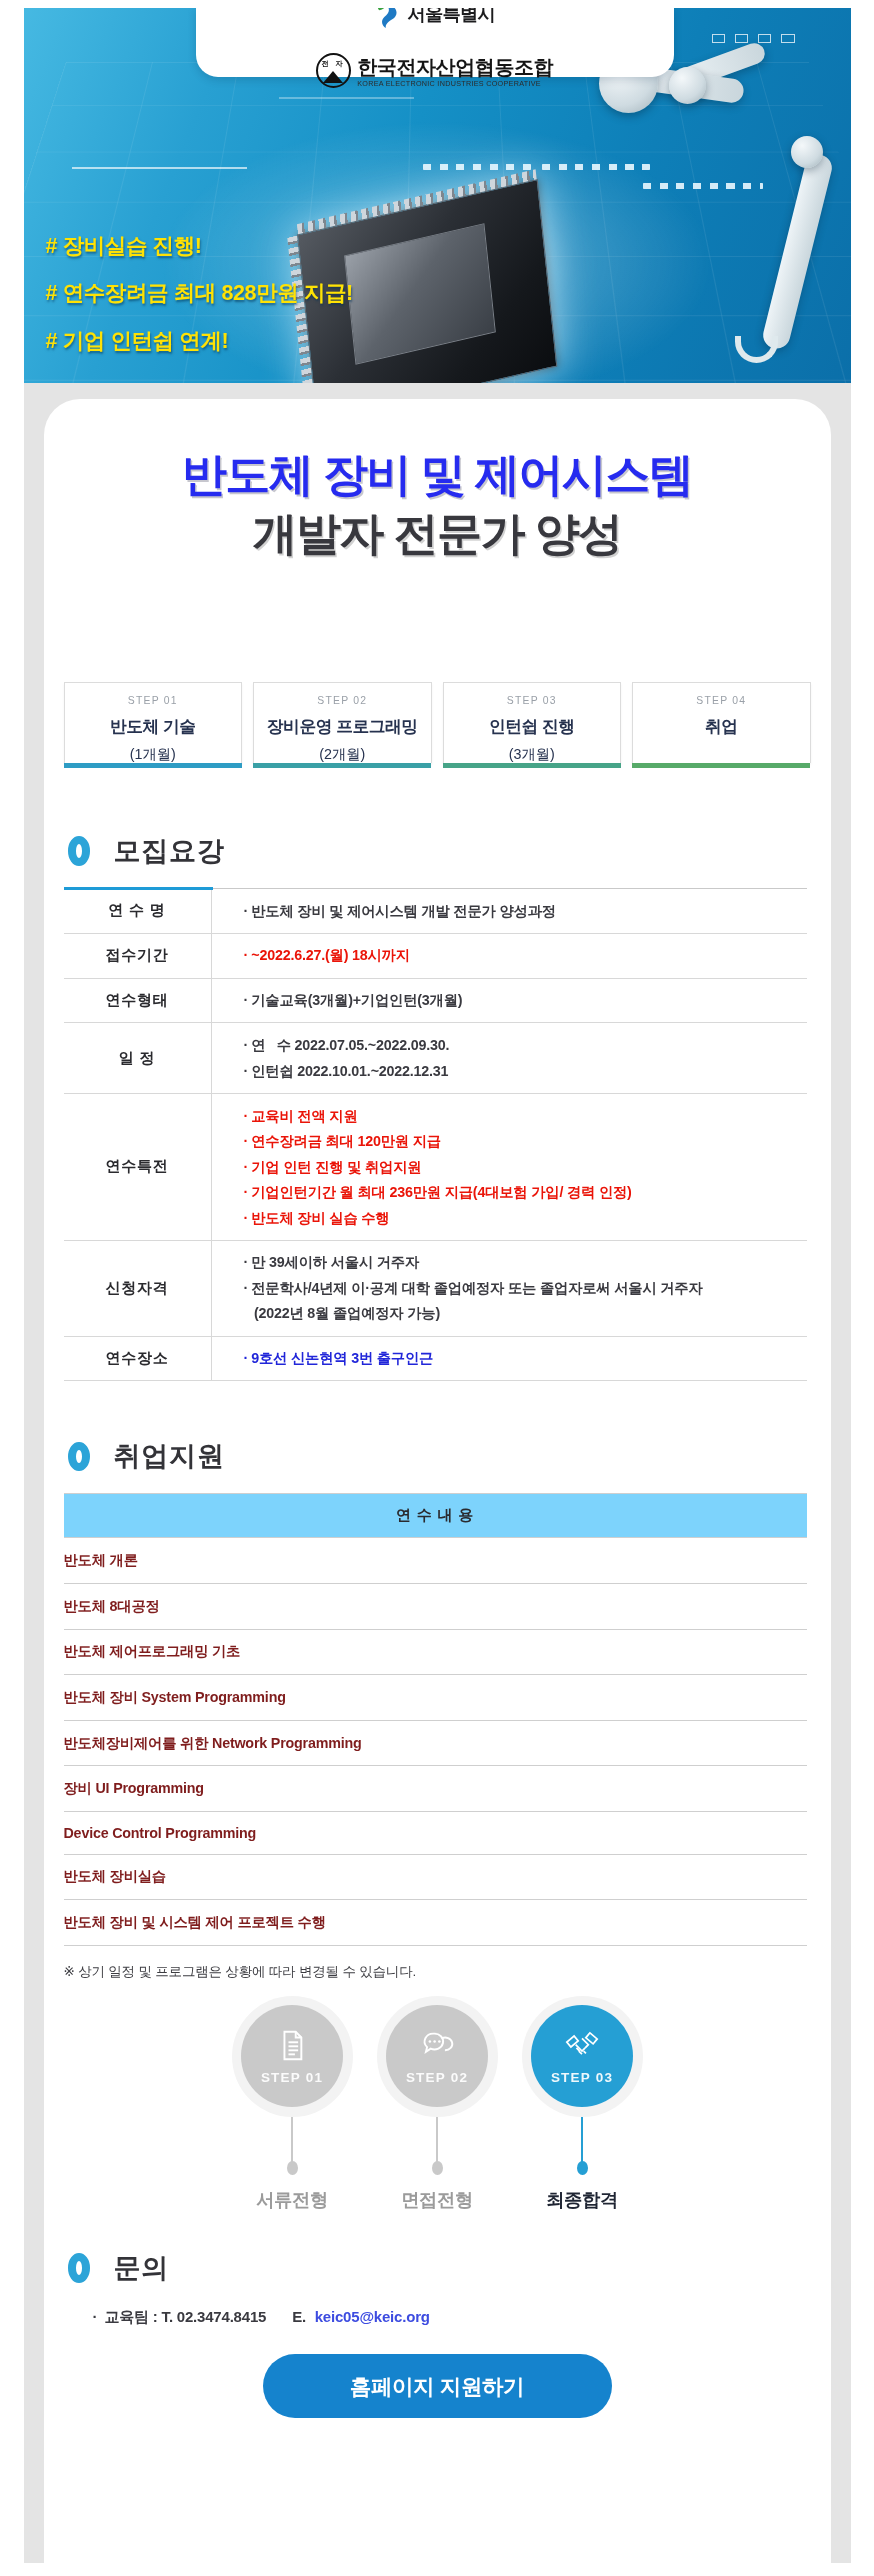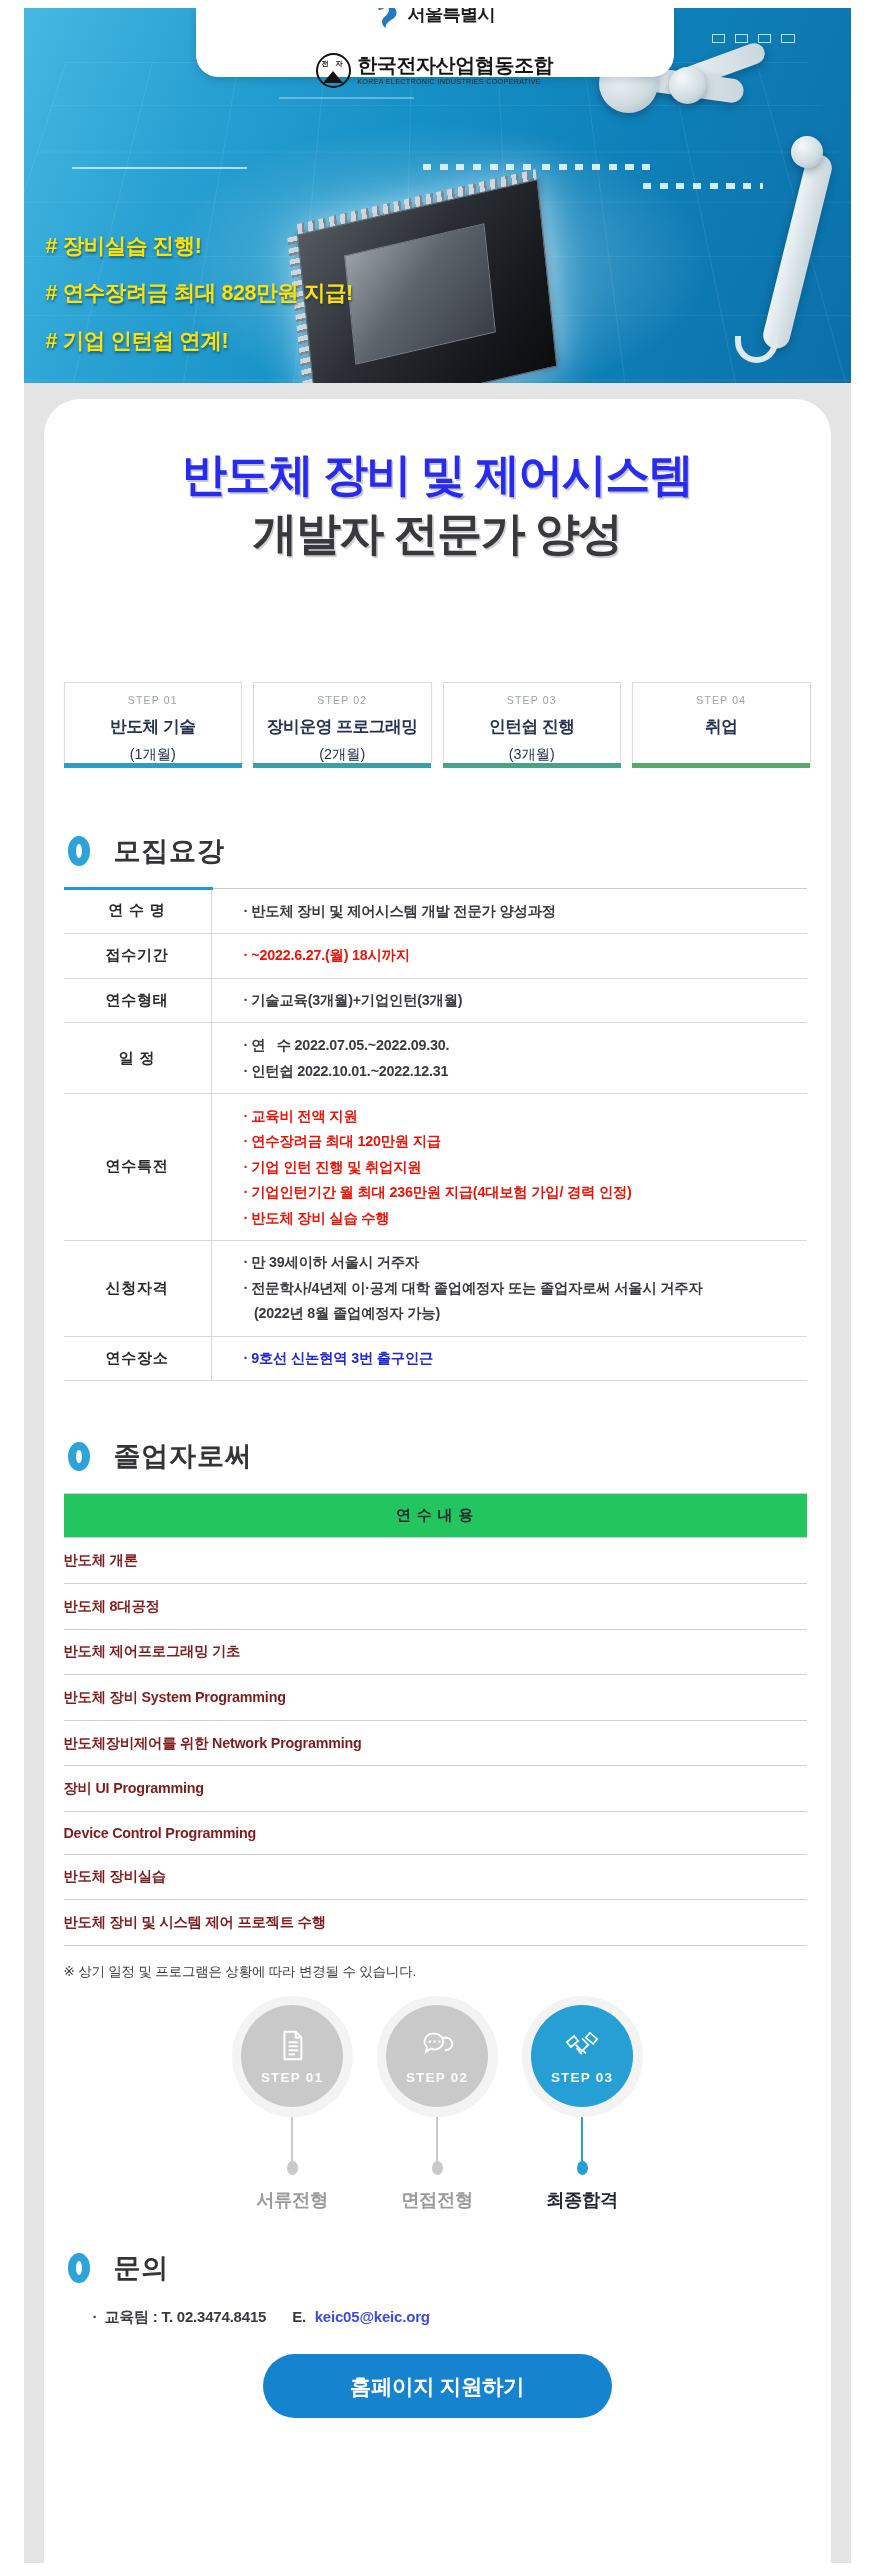--- a/index.html
+++ b/index.html
@@ -43,21 +43,21 @@
   .arm .j3 { width:32px; height:32px; right:32px; top:96px; }
   .arm .s1 { width:120px; height:24px; left:32px; top:32px; transform:rotate(8deg); }
   .arm .s2 { width:27px; height:199px; right:44px; top:112px; transform:rotate(14deg); }
   .arm .s3 { width:96px; height:21px; right:88px; top:16px; transform:rotate(-20deg); }
   .arm .claw { position:absolute; right:77px; top:296px; width:43px; height:27px; border:6.4px solid #dfe9ed; border-top:none; border-radius:0 0 24px 24px; }
 
   .logo-box { position:absolute; top:0; left:172px; width:478px; height:69px; background:#fff;
     border-radius:0 0 22px 22px; display:flex; align-items:center; justify-content:center; gap:24px; box-shadow:0 2.4px 8px rgba(0,40,70,.18);flex-direction:column; }
   .seoul { display:flex; align-items:center; gap:6.4px; }
   .seoul .txt { font-size:18.3px; font-weight:700; color:#1c1c1e; letter-spacing:-0.8px; }
-  .keic { display:flex; align-items:center; gap:6.4px; }
+  .keic { display:flex; align-items:flex-end; gap:6.4px; }
   .keic .emblem { width:35px; height:35px; border:2.4px solid #121212; border-radius:50%; position:relative; flex:0 0 auto; }
   .keic .emblem .em-txt { position:absolute; top:4px; left:0; right:0; text-align:center; font-size:7.2px; font-weight:700; color:#111; letter-spacing:2.4px; }
   .keic .emblem .tri { position:absolute; bottom:3.2px; left:50%; transform:translateX(-50%);
     width:0; height:0; border-left:10.4px solid transparent; border-right:10.4px solid transparent; border-bottom:12.8px solid #111; }
   .keic .names { display:flex; flex-direction:column; line-height:1.05; }
   .keic .kname { font-size:20px; font-weight:800; color:#151515; letter-spacing:-0.4px; }
   .keic .ename { font-size:7.2px; color:#2b2b2b; letter-spacing:0.3px; margin-top:2.4px; }
 
   .hashtags { position:absolute; left:22px; top:223px; }
   .hashtag { font-size:21.5px; font-weight:800; color:#ffe204; letter-spacing:-0.4px; margin-bottom:18.3px;
@@ -90,21 +90,21 @@
   .rec-label { width:148px; flex:0 0 auto; display:flex; align-items:center; justify-content:center;
     font-size:15px; font-weight:700; color:#2a2a2e; border-right:0.8px solid #d8d8d8; letter-spacing:0.8px; }
   .rec-values { flex:1; padding:12.8px 8px 12.8px 32px; display:flex; flex-direction:column; justify-content:center; gap:7.2px; }
   .rec-line { font-size:14.3px; font-weight:700; color:#3a3a40; line-height:18.3px; letter-spacing:-0.2px; }
   .rec-line.red { color:#ea1408; }
   .rec-line.blue { color:#2126d9; }
   .rec-line.indent { padding-left:10.4px; }
   .bullet-dot { font-weight:900; margin-right:3.2px; }
 
   .cur-table { margin:19px 24px 0 20px; }
-  .cur-head { background:#22c55e; border-top:0.8px solid #cfcfcf; border-bottom:0.8px solid #cfcfcf;
+  .cur-head { background:#7dd3fc; border-top:0.8px solid #cfcfcf; border-bottom:0.8px solid #cfcfcf;
     text-align:center; font-size:15px; font-weight:700; color:#2a2a2e; padding:12px 0; letter-spacing:0.8px; }
   .cur-item { text-align:left; font-size:14.3px; font-weight:700; color:#7f1d1d; padding:12.8px 0; border-bottom:0.8px solid #cfcfcf; letter-spacing:-0.2px; }
 
   .footnote { margin:17.5px 0 0 20px; font-size:13.5px; color:#3d3d42; font-weight:500; letter-spacing:-0.2px; }
 
   .proc { display:flex; justify-content:center; gap:21px; margin-top:14.3px; }
   .proc-step { width:124px; display:flex; flex-direction:column; align-items:center; }
   .halo { width:121px; height:121px; border-radius:50%; background:#f3f3f3; display:flex; align-items:center; justify-content:center; }
   .pcirc { width:102px; height:102px; border-radius:50%; background:#c9c9c9; display:flex; flex-direction:column; align-items:center; justify-content:center; }
   .pcirc.active { background:#259fd4; }
@@ -283,21 +283,21 @@
     <div class="rec-label">연수장소</div>
     <div class="rec-values">
                 <div class="rec-line blue"><span class="bullet-dot">·</span><span>9호선 신논현역 3번 출구인근</span></div>
               </div>
   </div>
 </div>
       </div>
 
       <div class="sec-head mt72">
         <span class="ring"></span>
-        <span class="sec-title">졸업자로써</span>
+        <span class="sec-title">취업지원</span>
       </div>
 
       <div class="cur-table">
         <div class="cur-head">연 수 내 용</div>
         <div>
   <div class="cur-item">반도체 개론</div>
 
   <div class="cur-item">반도체 8대공정</div>
 
 

